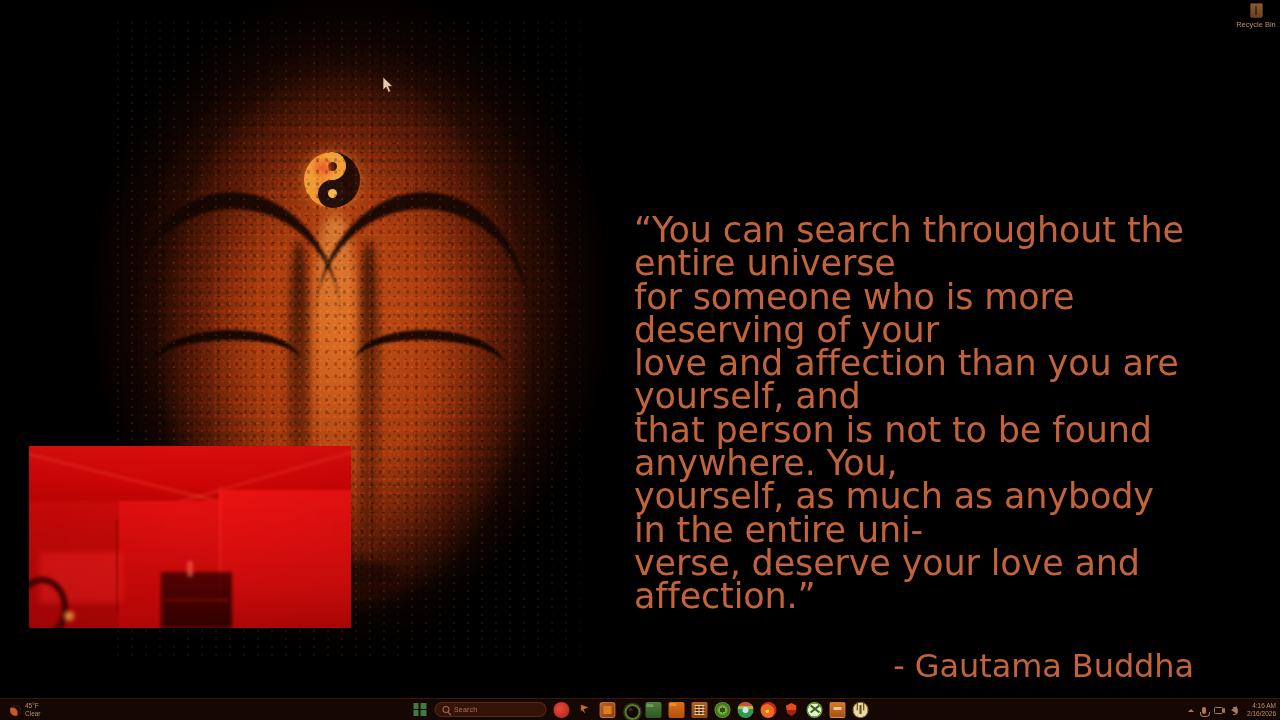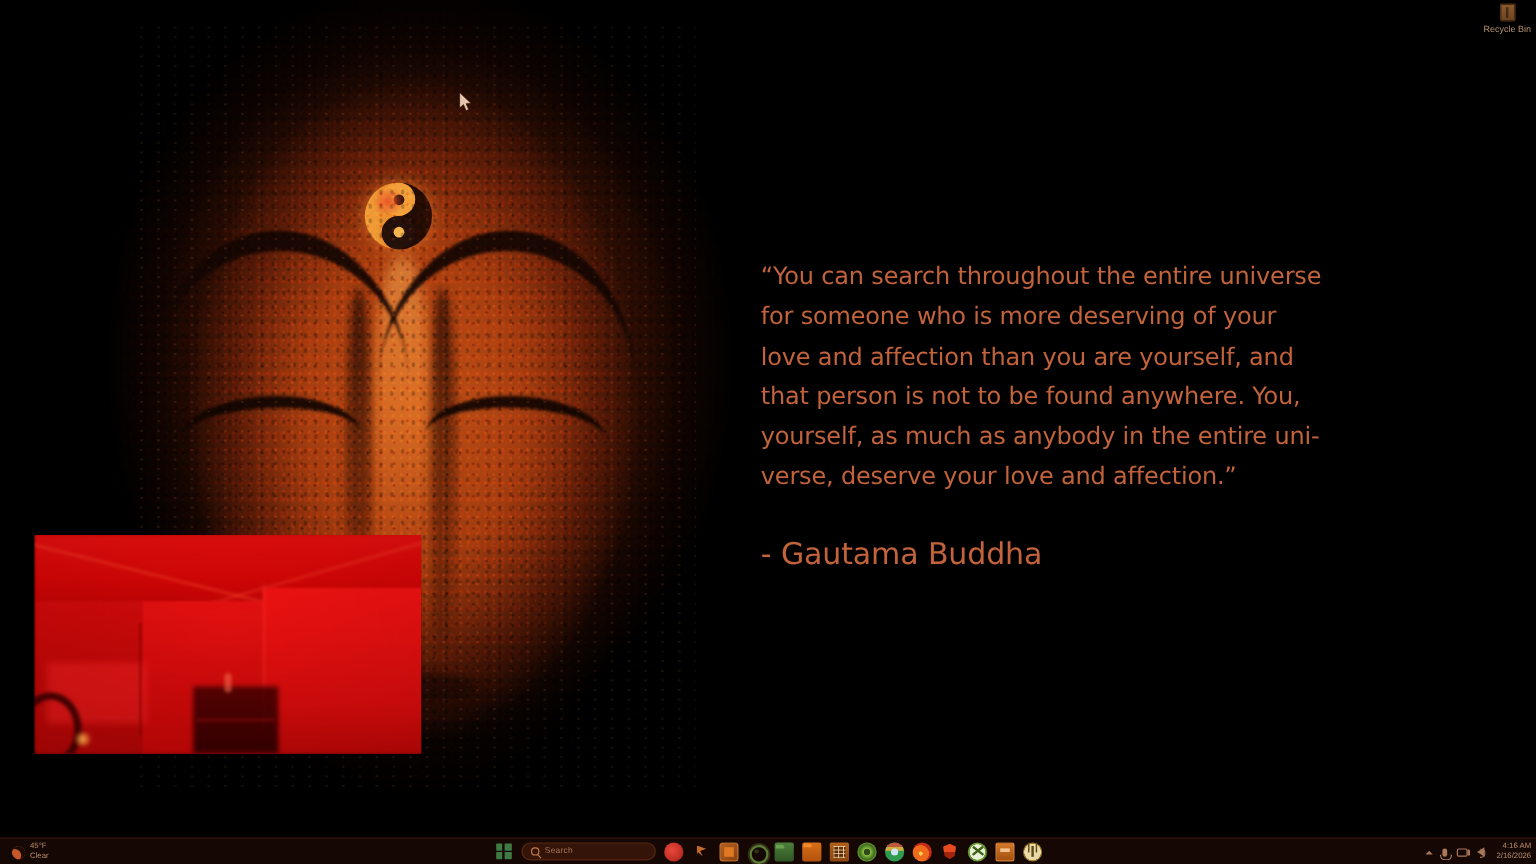--- a/index.html
+++ b/index.html
@@ -168,32 +168,33 @@
   }
 
   
   #quote-block {
     position: absolute;
     left: 634px; top: 214px;
     width: 560px;
   }
   #quote-text {
     color: #c2633b;
-    font-size: 20px;
+    font-size: 35px;
     line-height: 33.3px;
     font-family: "DejaVu Sans", sans-serif;
     letter-spacing: -0.15px;
     white-space: pre-wrap;
   }
   #quote-author {
     margin-top: 33px;
     color: #c2633b;
-    font-size: 25px;
+    font-size: 32px;
     font-family: "DejaVu Sans", sans-serif;
     letter-spacing: -0.1px;
+    text-align: right;
   }
 
   
   #webcam {
     position: absolute;
     left: 29px; top: 446px;
     width: 322px; height: 182px;
     overflow: hidden;
     background: #c40000;
   }

